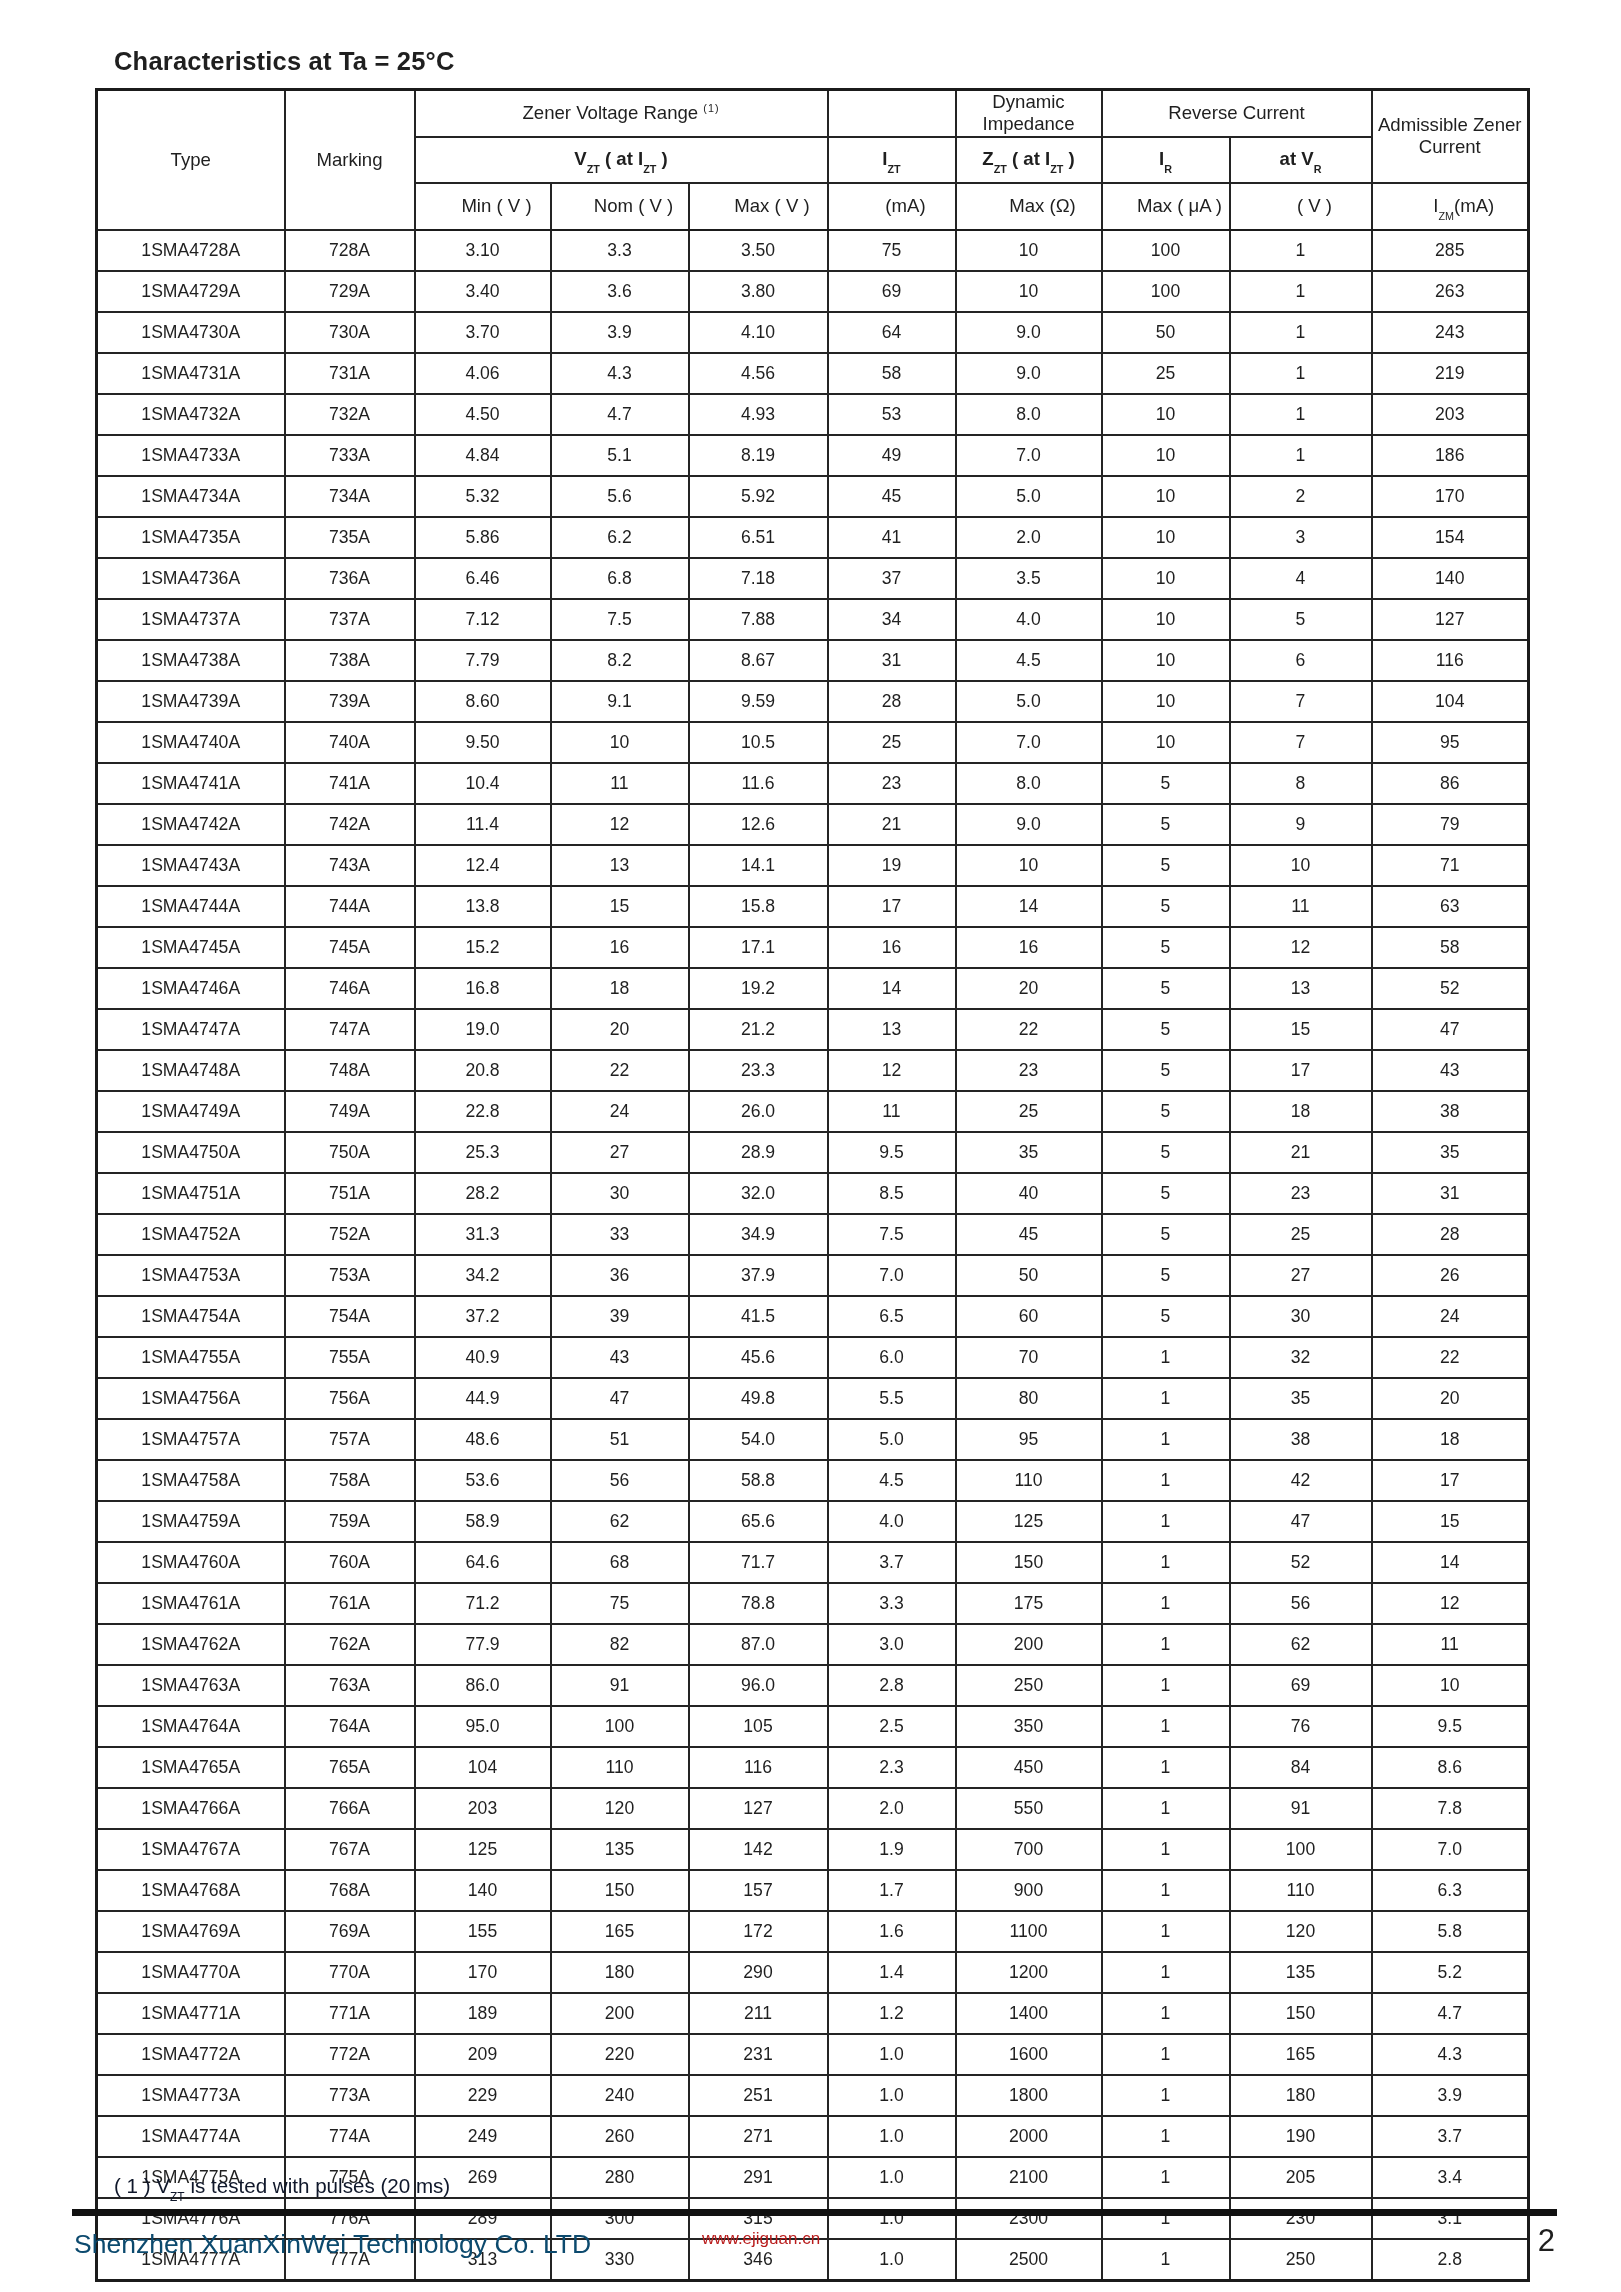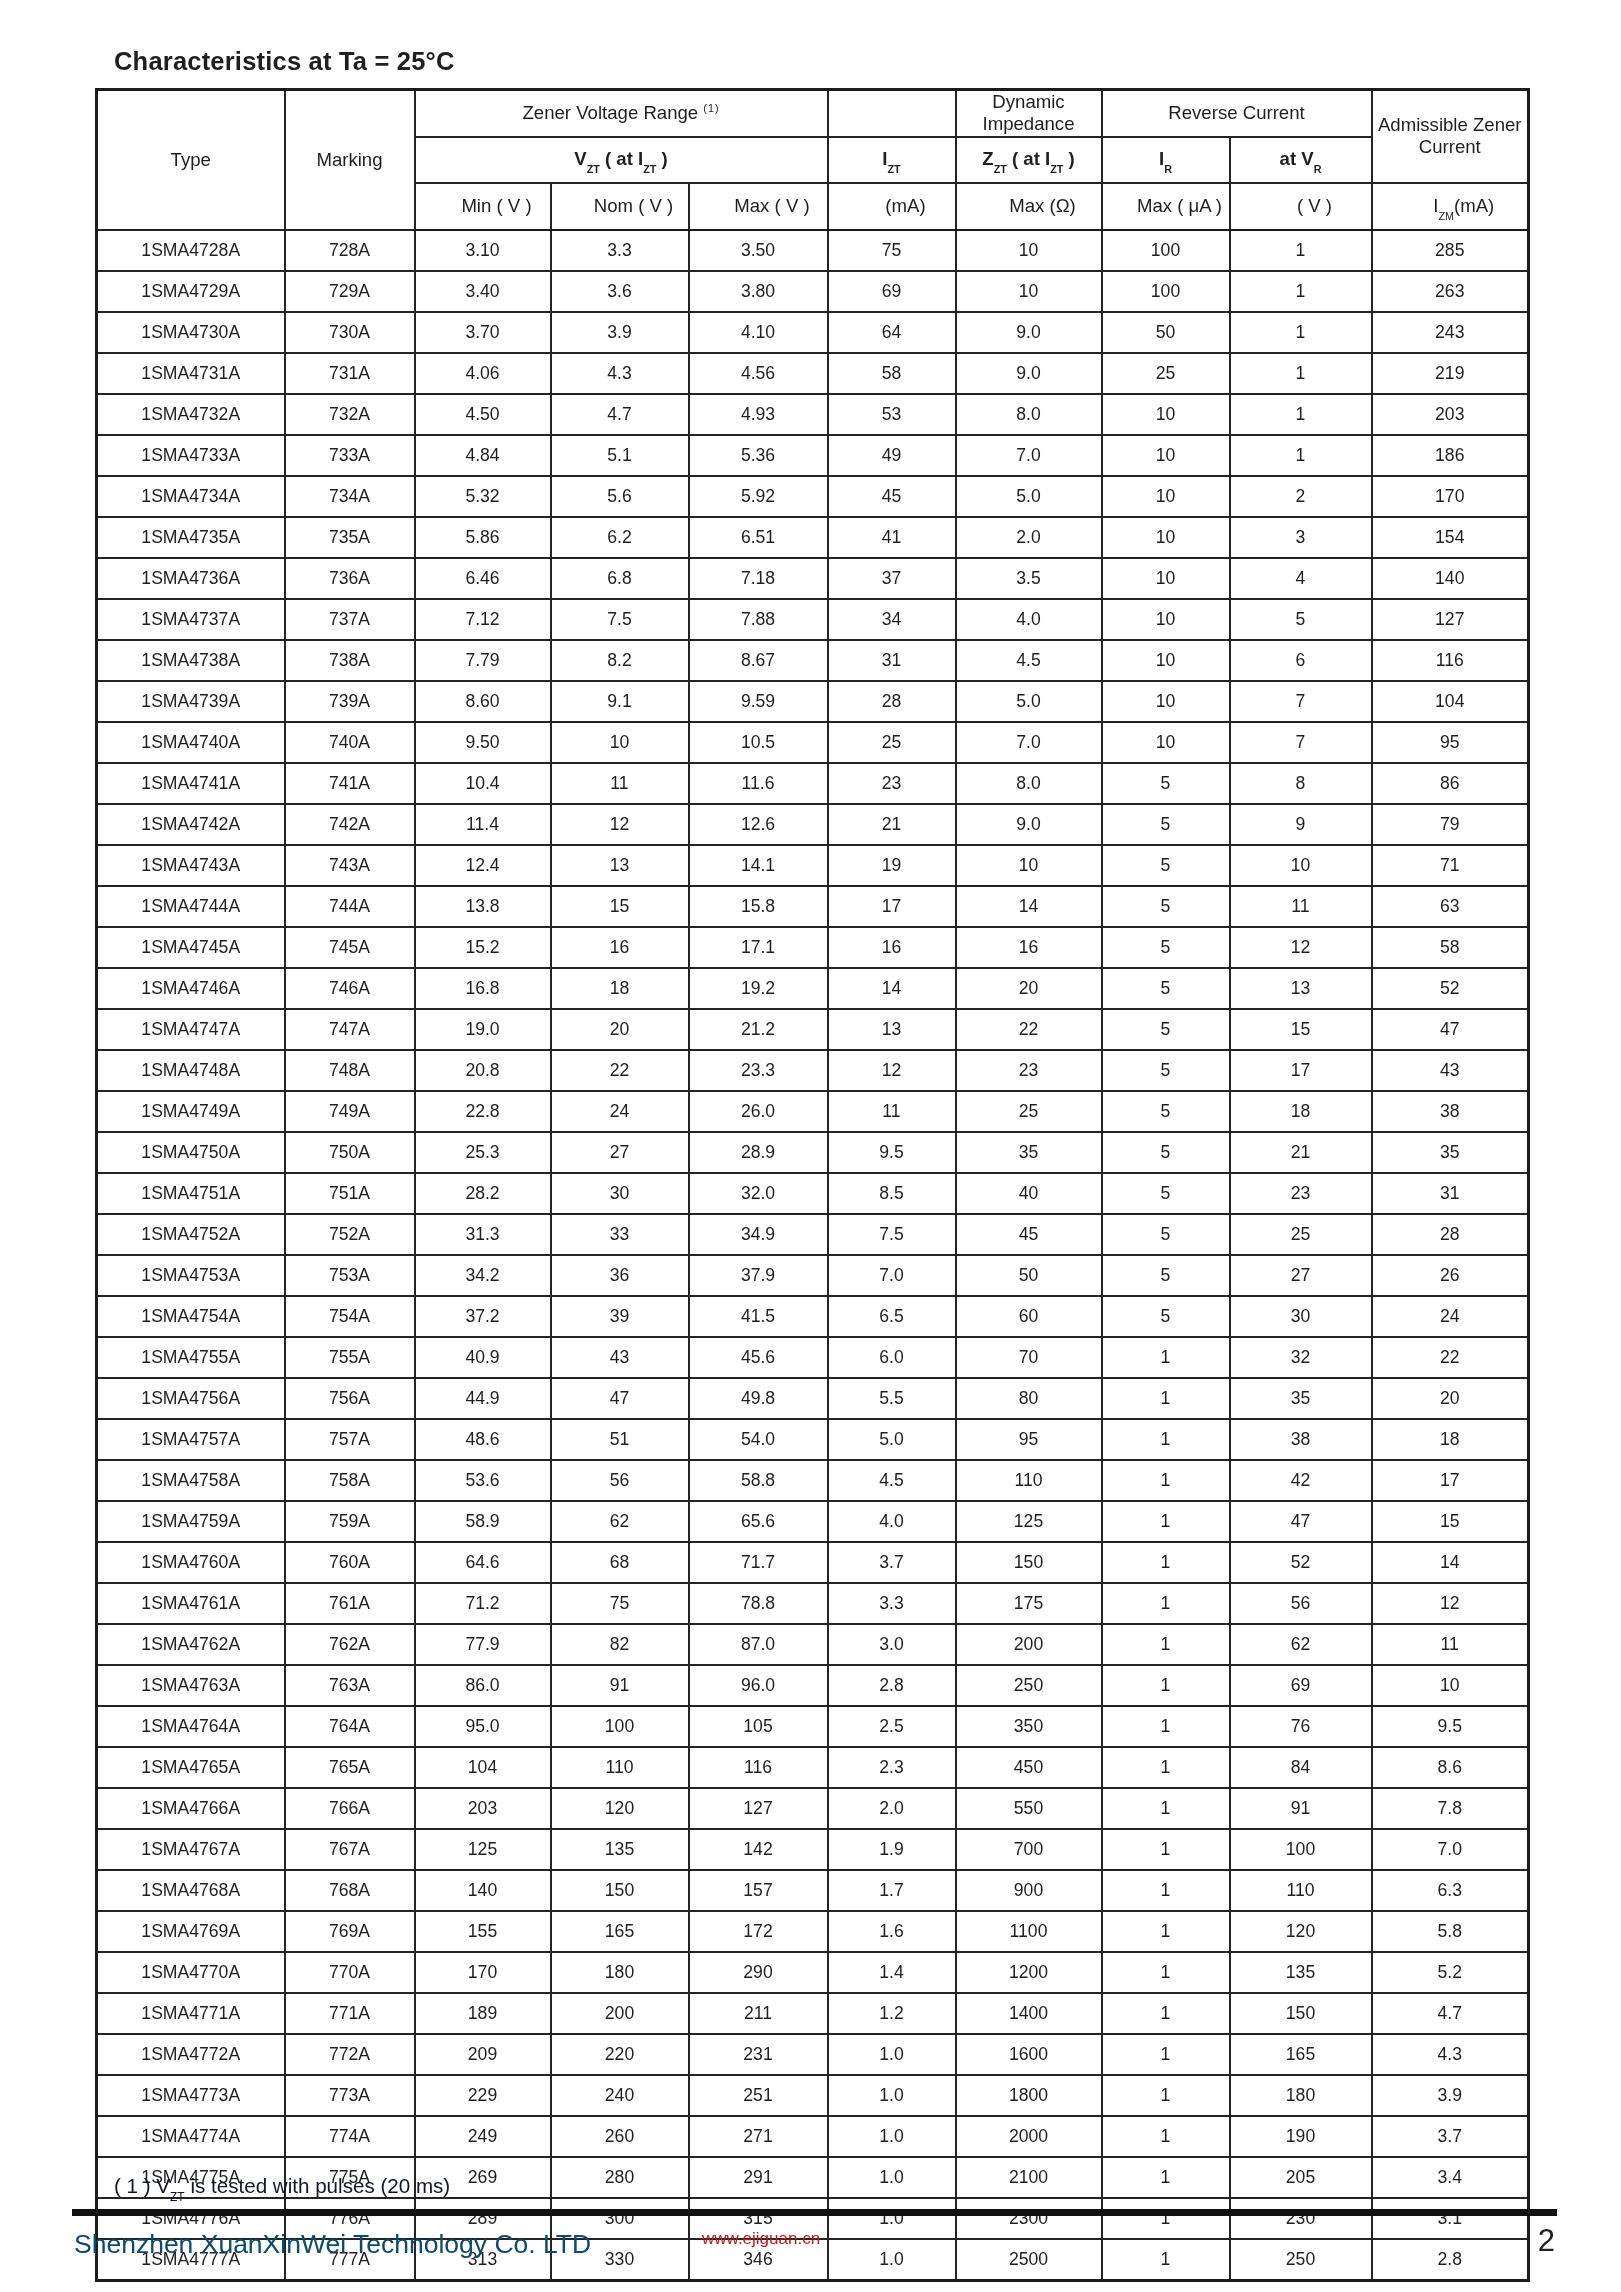--- a/index.html
+++ b/index.html
@@ -153,21 +153,21 @@
         <td>8.0</td>
         <td>10</td>
         <td>1</td>
         <td>203</td>
       </tr>
       <tr>
         <td>1SMA4733A</td>
         <td>733A</td>
         <td>4.84</td>
         <td>5.1</td>
-        <td>5.36</td>
+        <td>8.19</td>
         <td>49</td>
         <td>7.0</td>
         <td>10</td>
         <td>1</td>
         <td>186</td>
       </tr>
       <tr>
         <td>1SMA4734A</td>
         <td>734A</td>
         <td>5.32</td>

